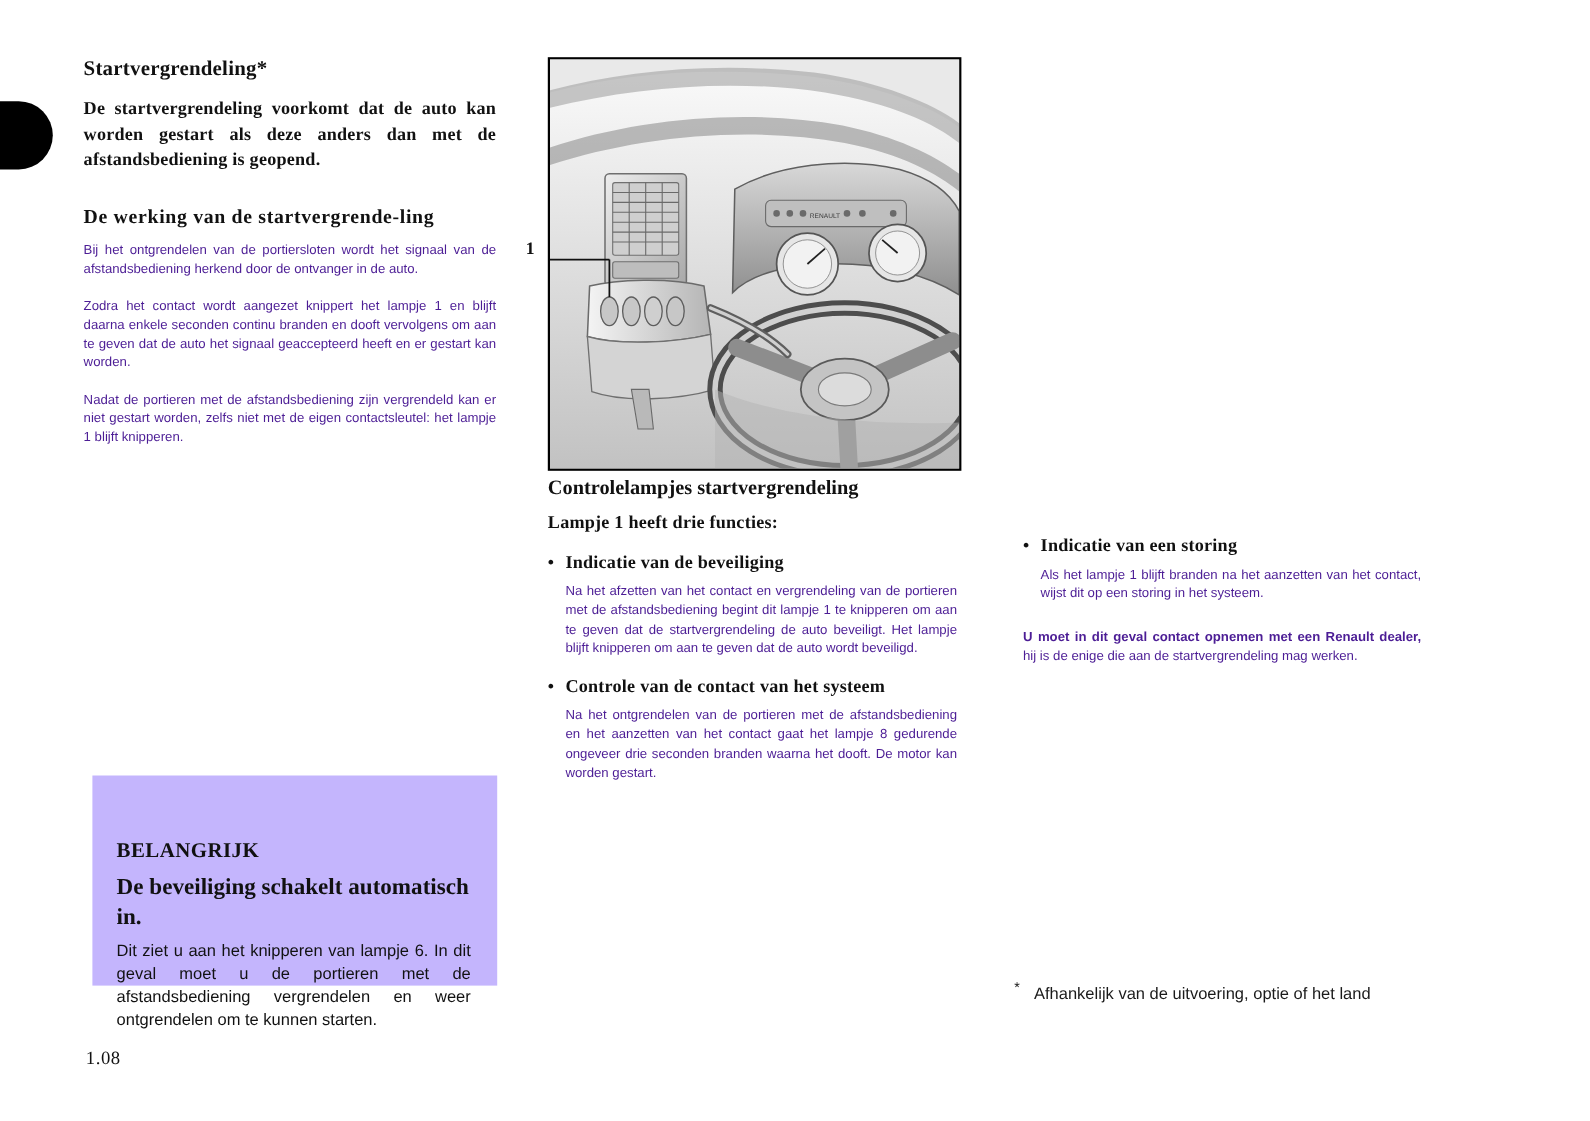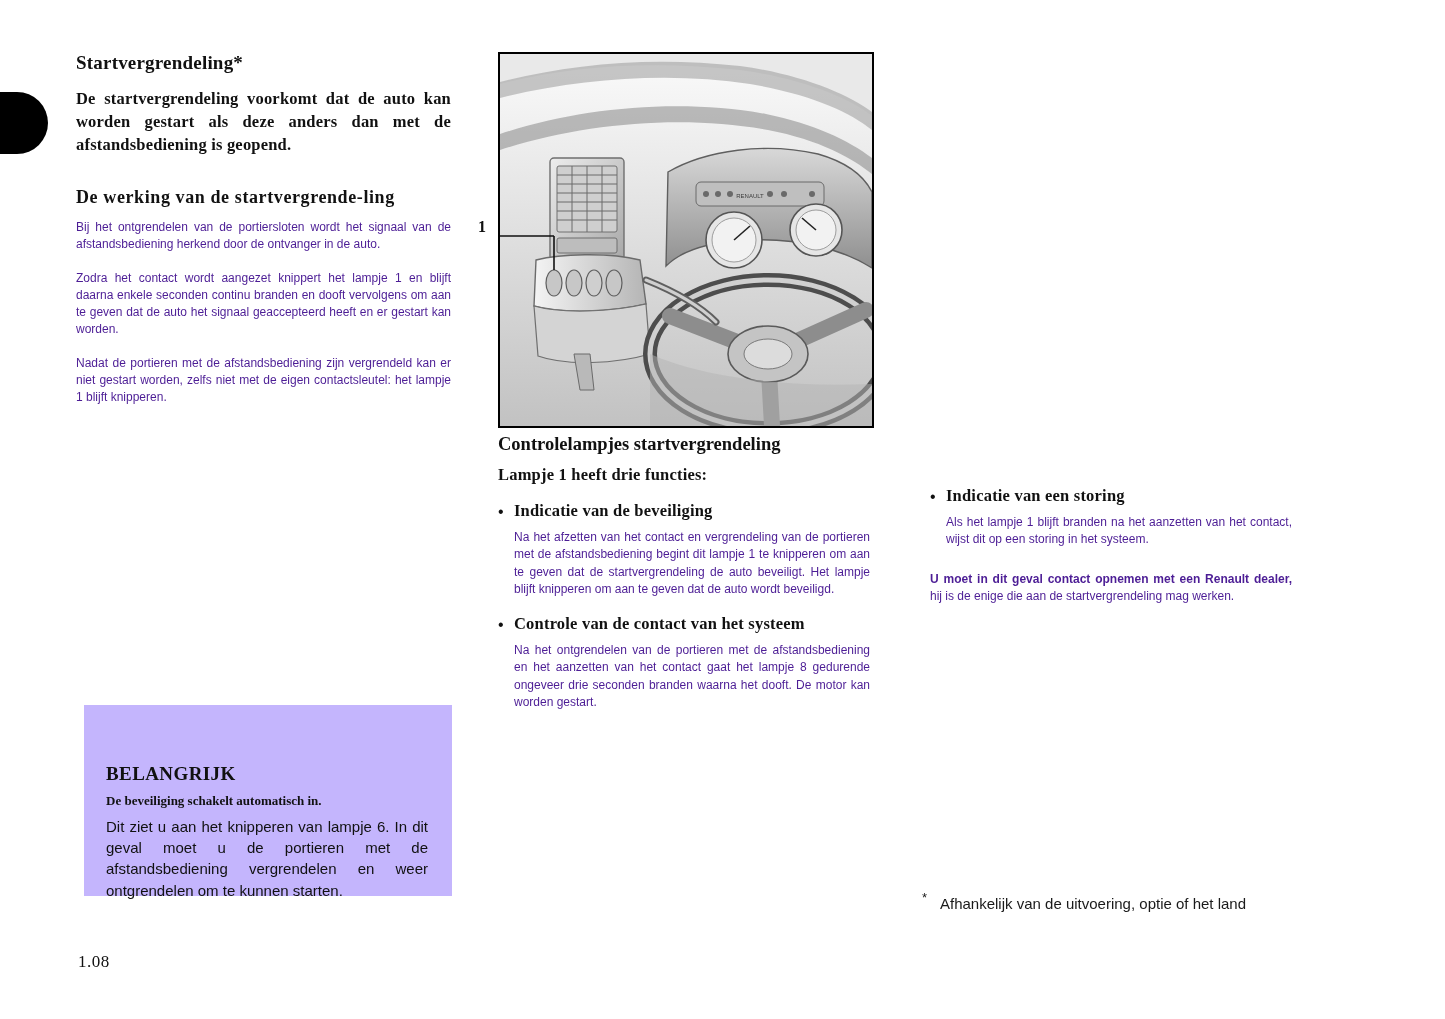--- a/index.html
+++ b/index.html
@@ -142,21 +142,21 @@
   .box h3 {
     font-family: "Liberation Serif", serif;
     font-weight: bold;
     font-size: 19px;
     margin: 0 0 8px 0;
     letter-spacing: 0.4px;
   }
   .box h4 {
     font-family: "Liberation Serif", serif;
     font-weight: bold;
-    font-size: 13px;
+    font-size: 21px;
     margin: 0 0 6px 0;
     line-height: 1.3;
   }
   .box p {
     font-size: 15px;
     line-height: 1.42;
     margin: 0;
     text-align: justify;
   }
 

